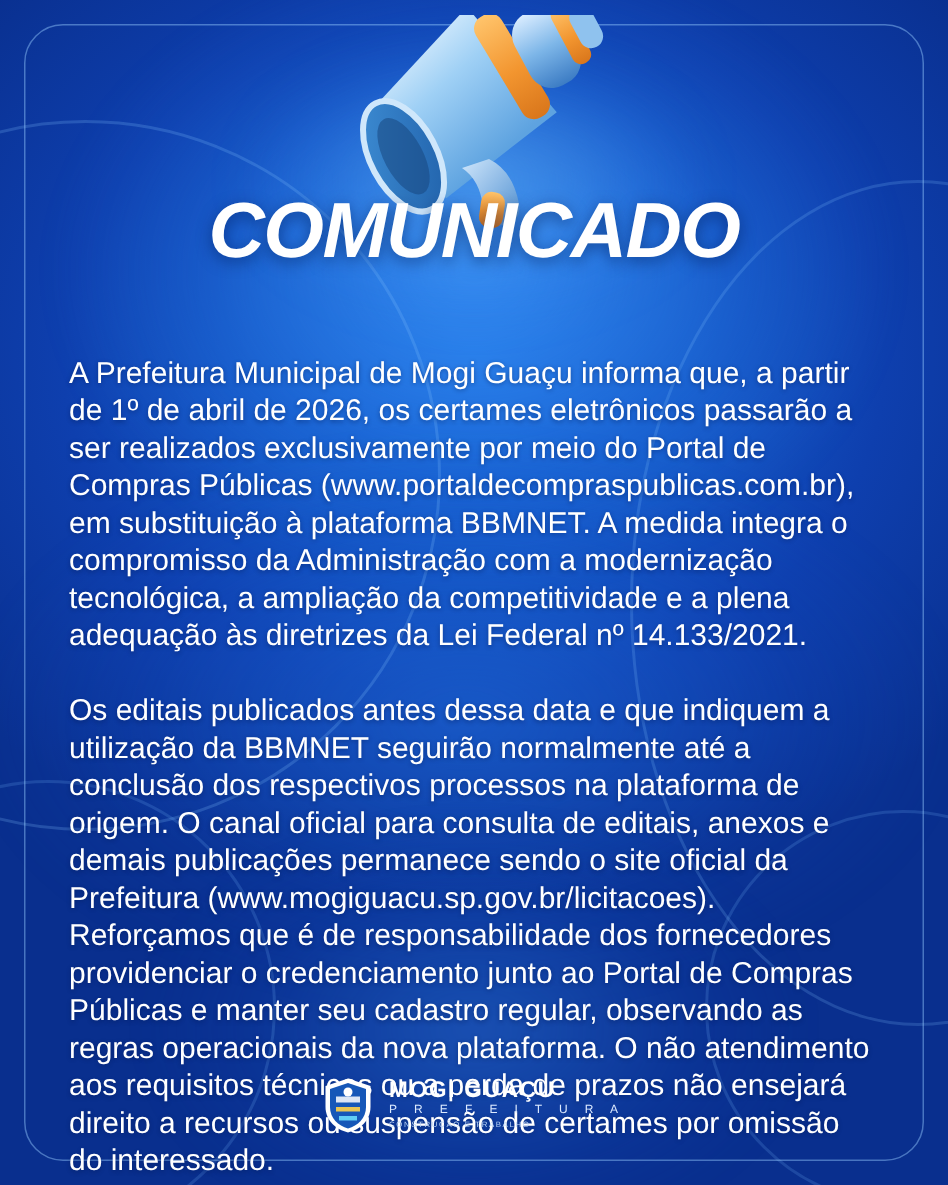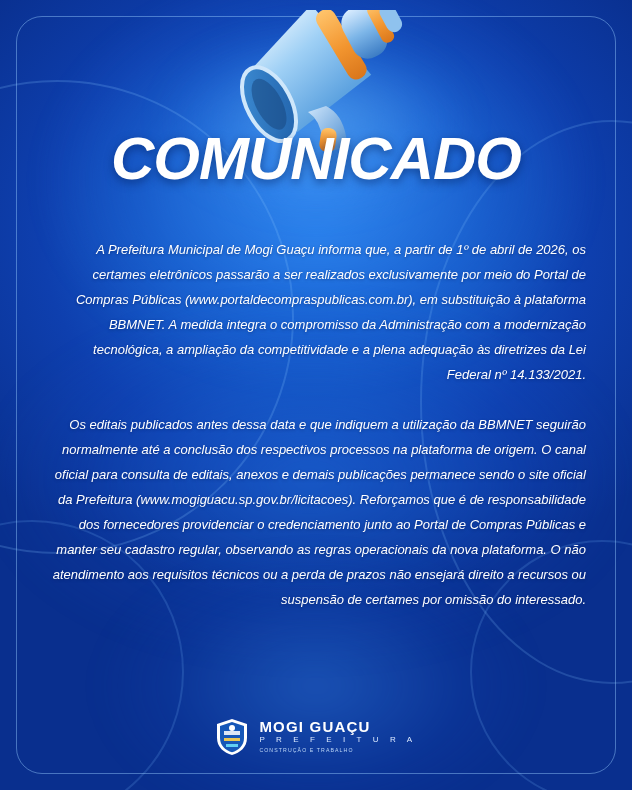--- a/index.html
+++ b/index.html
@@ -94,43 +94,42 @@
     user-select: none;
   }
   .headline .l1, .headline .l2 {
     display: block;
     font-weight: bold;
     font-style: italic;
     letter-spacing: -1px;
     text-transform: uppercase;
   }
   .headline .l1 {
-    font-size: 60px;
+    font-size: 52px;
     color: #ffffff;
     text-shadow: 0 3px 10px rgba(0,30,90,0.55);
   }
   .headline .l2 {
     font-size: 52px;
     color: #6fe3ff;
     text-shadow: 0 3px 10px rgba(0,30,90,0.55);
     margin-top: 2px;
   }
 
   
   .body-copy {
     position: absolute;
     left: 46px;
     width: 540px;
     top: 237px;
-    text-align: right;
+    text-align: left;
     color: #ffffff;
-    font-size: 13px;
+    font-size: 20px;
     line-height: 25px;
     text-shadow: 0 1px 3px rgba(0,25,80,0.45);
-    font-style: italic;
   }
   .body-copy p { margin: 0; }
   .body-copy p + p { margin-top: 25px; }
 
   
   .footer {
     position: absolute;
     left: 0; right: 0;
     top: 718px;
     display: flex;

